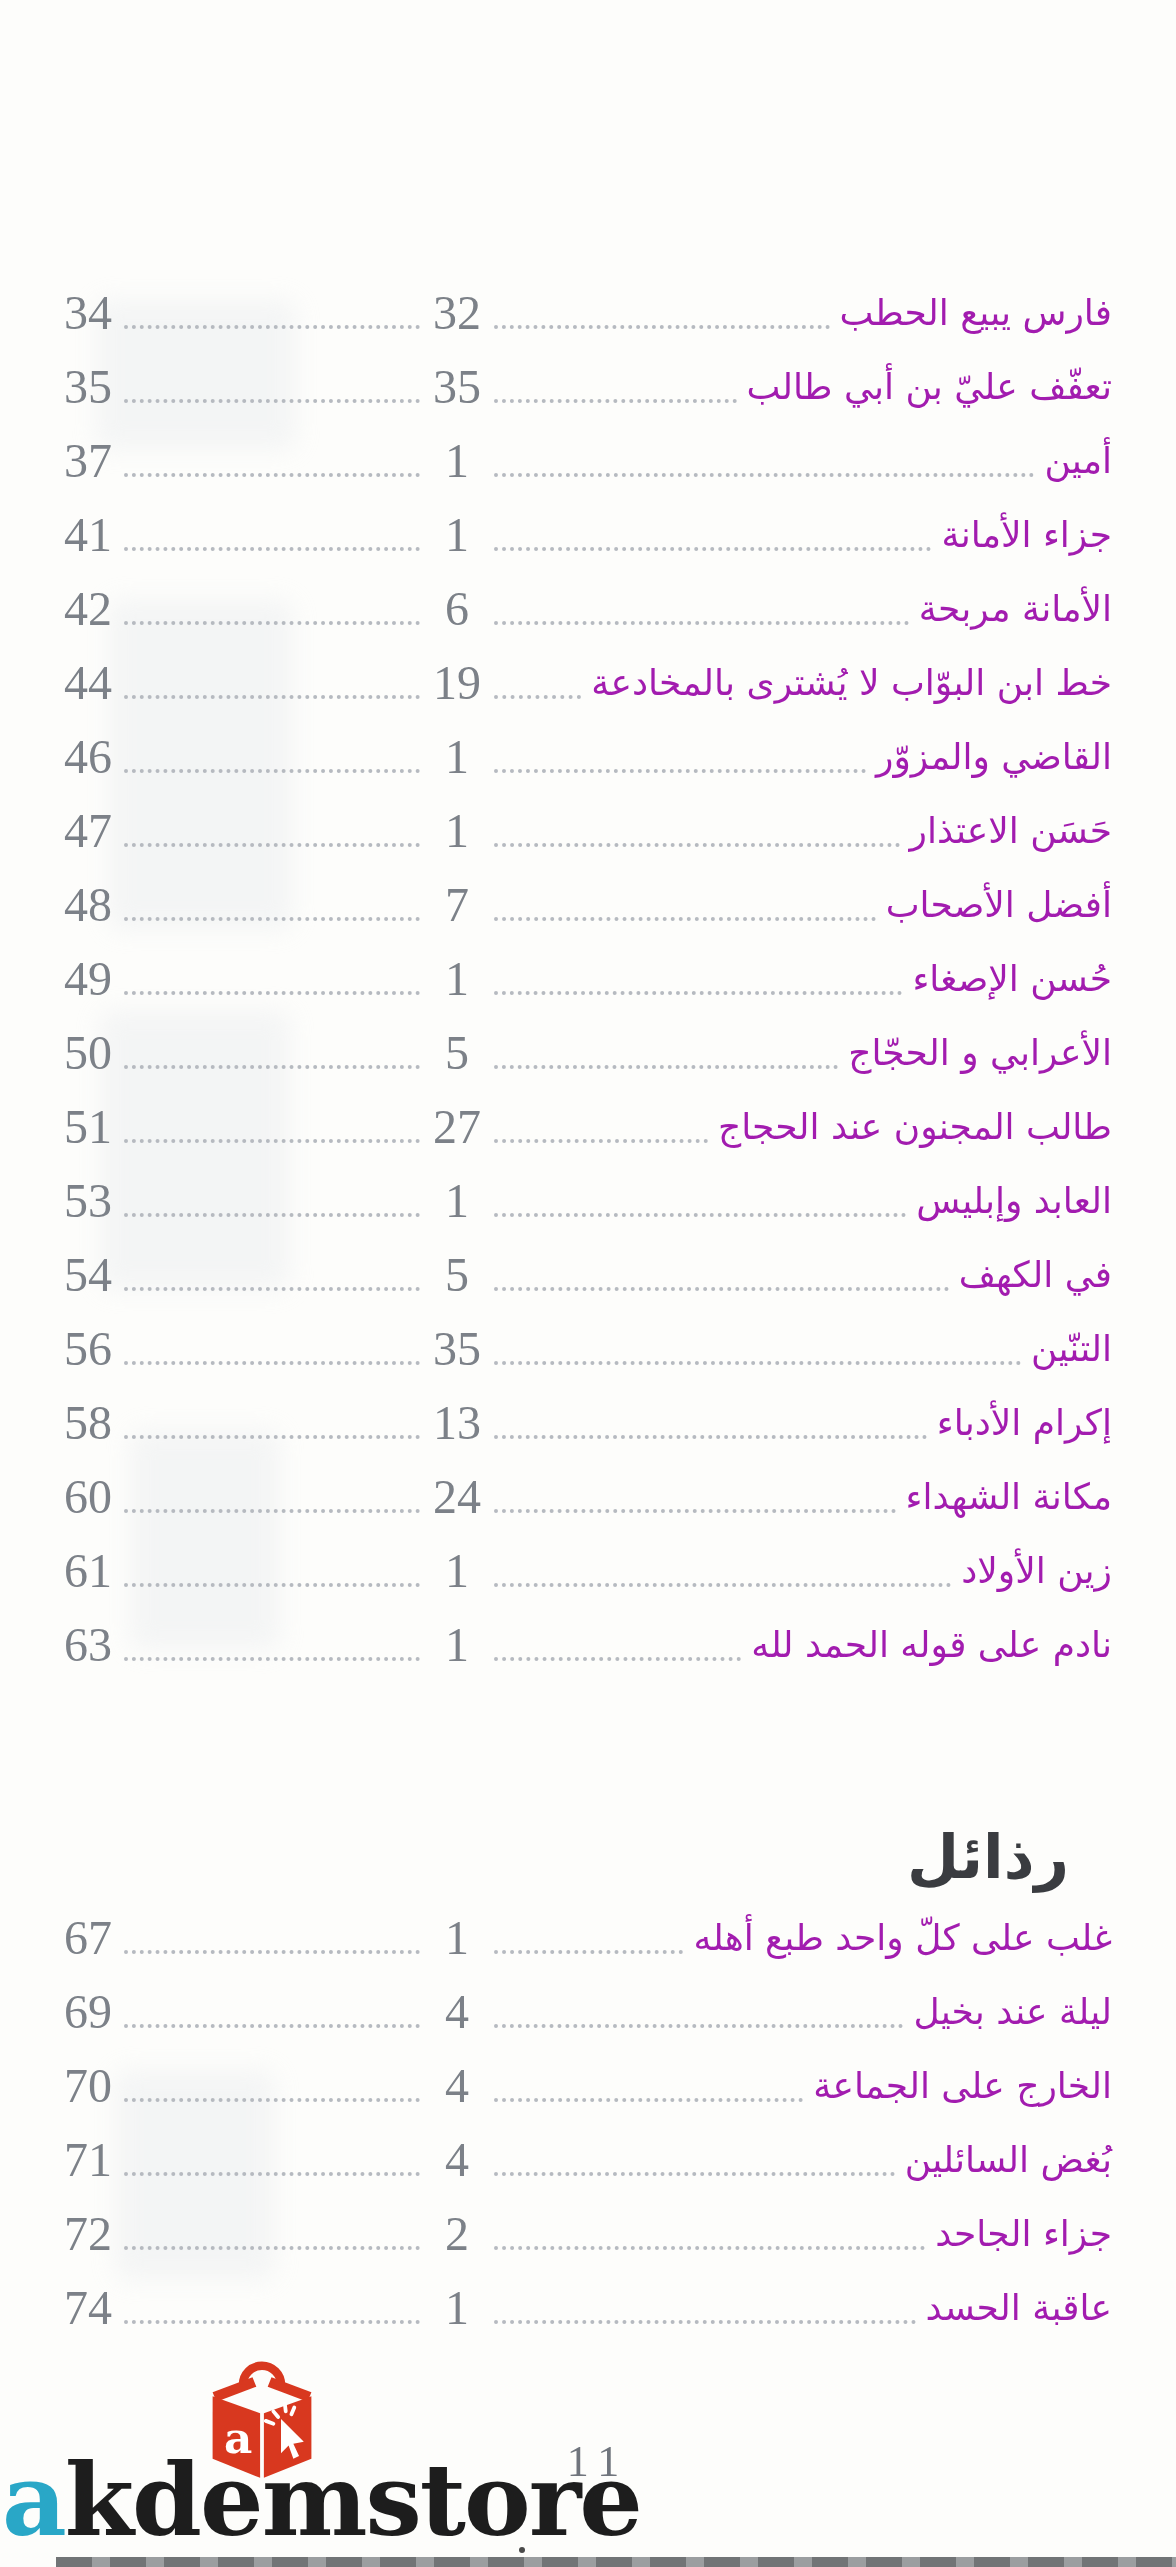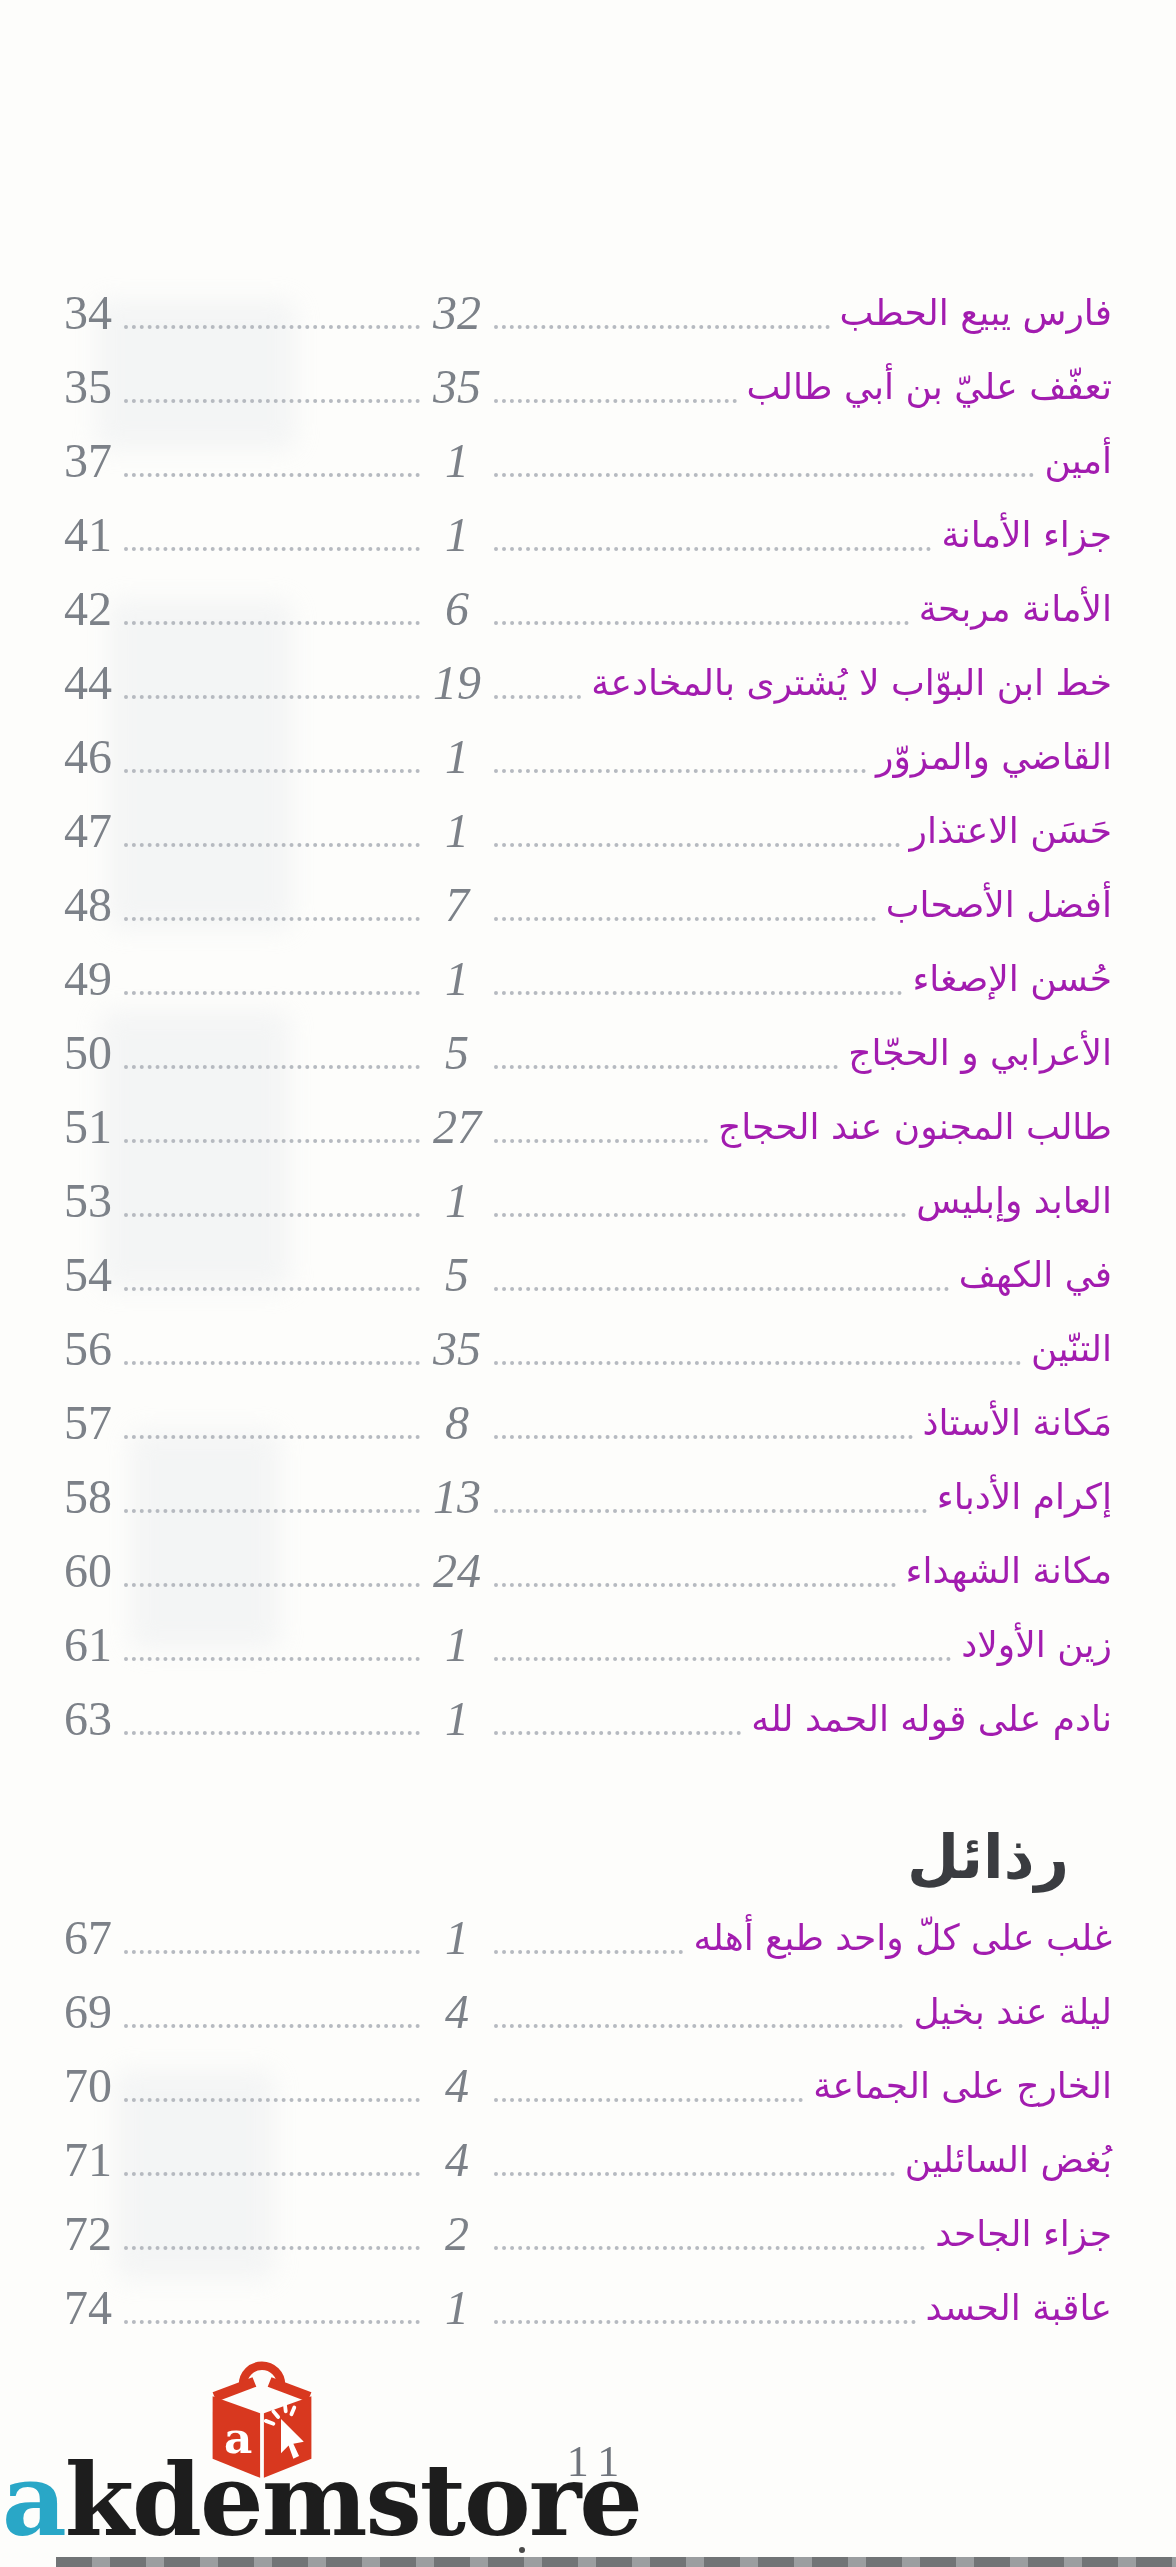--- a/index.html
+++ b/index.html
@@ -15,21 +15,21 @@
   .g2{left:108px;top:600px;width:185px;height:330px;}
   .g3{left:100px;top:1010px;width:190px;height:280px;}
   .g4{left:130px;top:1430px;width:150px;height:220px;}
   .g5{left:115px;top:2070px;width:160px;height:210px;}
 
   .toc{position:absolute;left:64px;right:64px;}
   #toc-group-1{top:275px;}
   #toc-group-2{top:1900px;}
   .row{height:74px;display:flex;align-items:center;direction:ltr;}
   .pno{flex:none;width:56px;text-align:left;font-size:48px;color:#7c8188;}
-  .mno{flex:none;min-width:58px;text-align:center;font-size:48px;color:#7c8188;font-style:italic;}
+  .mno{flex:none;min-width:58px;text-align:center;font-size:48px;color:#7c8188;}
   .lead{border-bottom:4px dotted #b6bac0;transform:translateY(15px);height:0;}
   .l1{flex:none;width:296px;margin:0 8px 0 4px;}
   .l2{flex:1;margin:0 10px 0 8px;}
   .title{flex:none;direction:rtl;font-family:"DejaVu Sans",sans-serif;font-size:36px;color:#a21caf;}
 
   .section-header{
     position:absolute;top:1800px;left:64px;right:100px;height:100px;line-height:100px;
     margin:7px;text-align:right;direction:rtl;
     font-family:"DejaVu Sans",sans-serif;font-weight:bold;font-size:60px;color:#3a3c40;
   }
@@ -162,27 +162,20 @@
         <span class="mno">5</span>
         <span class="lead l2"></span>
         <span class="title">في الكهف</span>
       </div>
       <div class="row">
         <span class="pno">56</span>
         <span class="lead l1"></span>
         <span class="mno">35</span>
         <span class="lead l2"></span>
         <span class="title">التنّين</span>
-      </div>
-      <div class="row">
-        <span class="pno">57</span>
-        <span class="lead l1"></span>
-        <span class="mno">8</span>
-        <span class="lead l2"></span>
-        <span class="title">مَكانة الأستاذ</span>
       </div>
       <div class="row">
         <span class="pno">58</span>
         <span class="lead l1"></span>
         <span class="mno">13</span>
         <span class="lead l2"></span>
         <span class="title">إكرام الأدباء</span>
       </div>
       <div class="row">
         <span class="pno">60</span>

